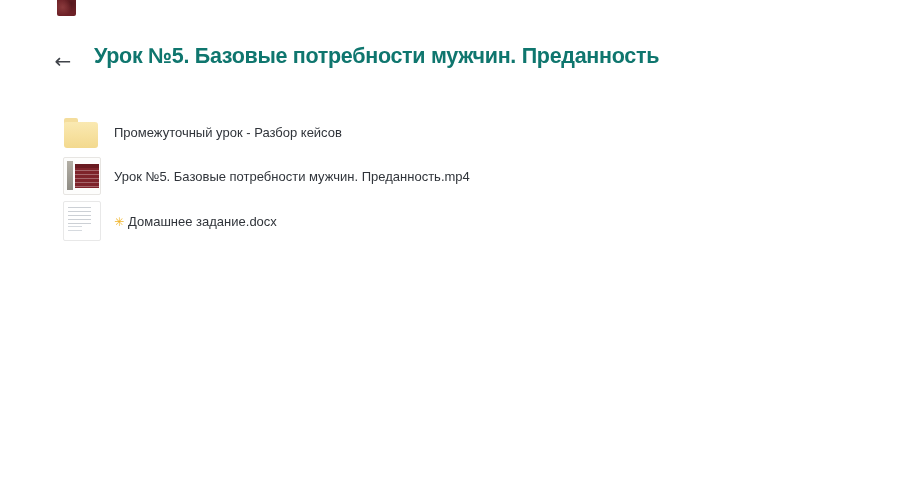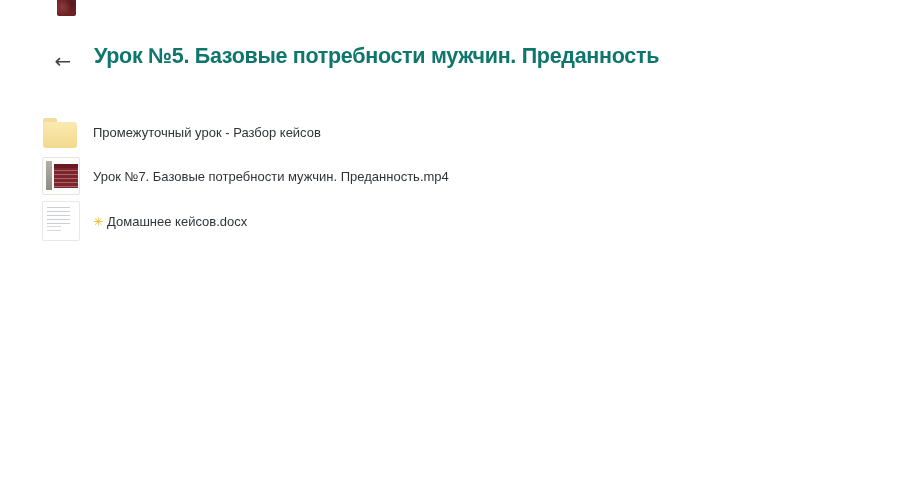--- a/index.html
+++ b/index.html
@@ -14,21 +14,21 @@
                      radial-gradient(circle at 75% 20%, #55181d 0, rgba(0,0,0,0) 50%);
     border-radius:0 0 2px 2px; }
 
   .header { position:absolute; left:0; top:44px; width:100%; height:32px; }
   .back { position:absolute; left:50px; top:4px; width:26px; height:26px;
     background:none; border:none; cursor:pointer; color:#40444a; font-size:20px;
     line-height:26px; text-align:center; font-family:"DejaVu Sans", sans-serif; }
   .title { position:absolute; left:94px; top:0; font-size:21.5px; font-weight:bold;
     color:#0f766e; letter-spacing:-0.3px; white-space:nowrap; }
 
-  .file-list { position:absolute; left:42px; top:114px; width:800px; }
+  .file-list { position:absolute; left:63px; top:114px; width:800px; }
   .row { display:flex; align-items:center; margin-bottom:6px; cursor:pointer; }
   .row .label { margin-left:13px; font-size:13px; color:#30343a; white-space:nowrap; }
   .emoji { color:#f0b429; margin-right:4px; font-size:12px;
            font-family:"DejaVu Sans", sans-serif; }
 
   .thumbbox { position:relative; width:38px; flex:0 0 auto; }
 
   
   .t-folder { height:37px; }
   .folder-body { position:absolute; left:1px; top:8px; width:34px; height:26px;
@@ -96,27 +96,27 @@
       <div class="label">Промежуточный урок - Разбор кейсов</div>
     </div>
 
 
 
     <div class="row">
       <div class="thumbbox t-slide">
         <div class="slide-strip"></div>
         <div class="slide-rect"></div>
       </div>
-      <div class="label">Урок №7. Базовые потребности мужчин. Преданность.mp4</div>
+      <div class="label">Урок №5. Базовые потребности мужчин. Преданность.mp4</div>
     </div>
 
     <div class="row">
       <div class="thumbbox t-doc">
         <div class="doc-lines"></div>
         <div class="doc-lines2"></div>
       </div>
       <div class="label">
-        <span class="emoji">✳</span><span>Домашнее кейсов.docx</span>
+        <span class="emoji">✳</span><span>Домашнее задание.docx</span>
       </div>
     </div>
 
   </div>
 </div>
 
 </body></html>

